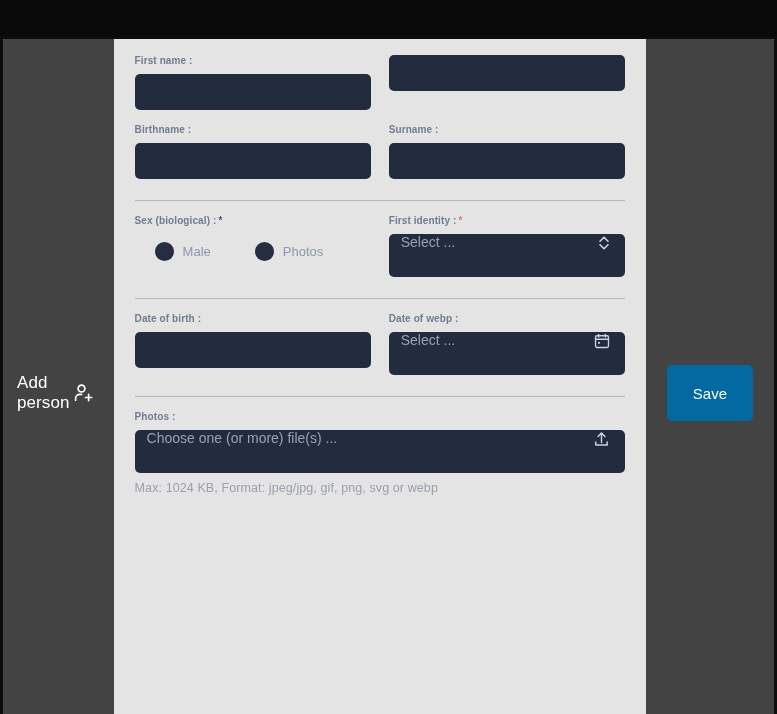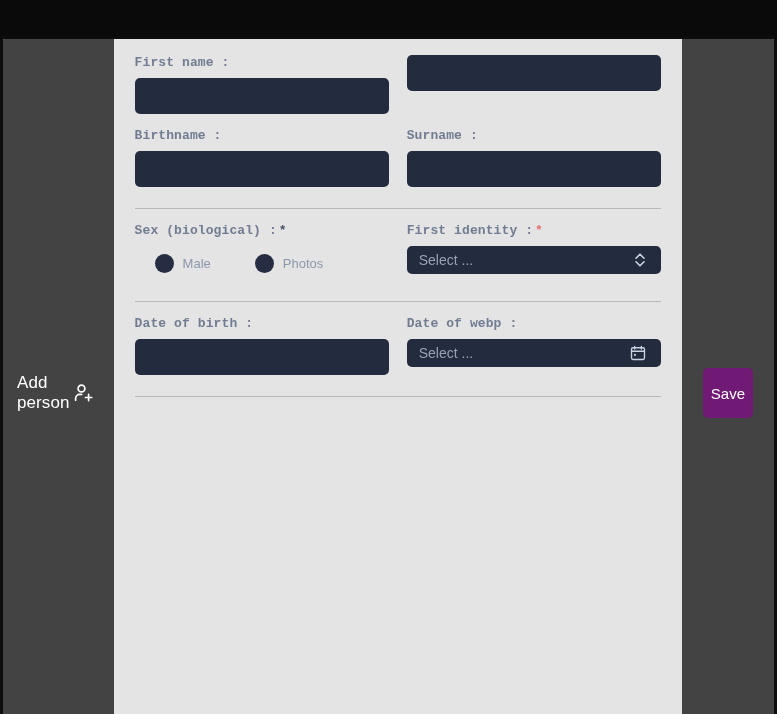--- a/index.html
+++ b/index.html
@@ -67,25 +67,24 @@
     flex: 1 1 0;
     min-width: 0;
   }
   .col.full { flex: 1 1 100%; }
 
   .field { margin-bottom: 14px; }
 
   .label {
     display: block;
     color: #717c92;
-    font-size: 13px;
+    font-size: 10px;
     font-weight: bold;
     margin-bottom: 8px;
     letter-spacing: .1px;
-    font-family: Liberation Mono, monospace;
   }
   .label .req {
     color: #e8706e;
     font-weight: bold;
     margin-left: 2px;
   }
   .label .req.dim {
     color: #4b5467;
   }
 
@@ -102,25 +101,25 @@
     font-size: 14px;
     padding: 0 12px;
     display: block;
   }
   .input::placeholder { color: #99a2b5; }
 
   
   .control {
     position: relative;
     width: 100%;
-    height: 28px;
+    height: 43px;
     background: #232b3e;
     border-radius: 5px;
     display: flex;
-    align-items: center;
+    align-items: flex-start;
     padding: 0 12px;
     box-sizing: border-box;
     cursor: pointer;
   }
   .control .ph {
     color: #99a2b5;
     font-size: 14px;
     flex: 1 1 auto;
     white-space: nowrap;
     overflow: hidden;
@@ -177,28 +176,28 @@
   .footer {
     flex: 0 0 74px;
     background: #434343;
     display: flex;
     align-items: center;
     justify-content: flex-end;
     padding: 0 21px;
     box-sizing: border-box;
   }
   .save-btn {
-    background: #701a75;
+    background: #0369a1;
     color: #ffffff;
     border: none;
     border-radius: 5px;
     font-family: "Liberation Sans", sans-serif;
     font-size: 15px;
-    padding: 0 8px;
-    height: 50px;
+    padding: 0 26px;
+    height: 56px;
     cursor: pointer;
   }
 </style>
 </head>
 <body>
 
 <div class="modal">
 
   <div class="header">
     <div class="header-title">Add person</div>
@@ -298,20 +297,38 @@
               </svg>
             </span>
           </div>
         </div>
       </div>
     </div>
 
 
     <div class="divider"></div>
 
+    <div class="row">
+      <div class="col full">
+        <div class="field">
+          <span class="label">Photos :</span>
+          <div class="control">
+            <span class="ph">Choose one (or more) file(s) ...</span>
+            <span class="trail">
+              <svg width="19" height="19" viewBox="0 0 20 20" fill="none" stroke="currentColor" stroke-width="1.5" stroke-linecap="round" stroke-linejoin="round">
+                <path d="M10 13.2V3.4"></path>
+                <path d="M6.4 6.8 10 3.2l3.6 3.6"></path>
+                <path d="M4 12.6v3.2h12v-3.2"></path>
+              </svg>
+            </span>
+          </div>
+          <div class="hint">Max: 1024 KB, Format: jpeg/jpg, gif, png, svg or webp</div>
+        </div>
+      </div>
+    </div>
 
   </div>
 
   <div class="footer">
     <button class="save-btn">Save</button>
   </div>
 
 </div>
 
 </body></html>

